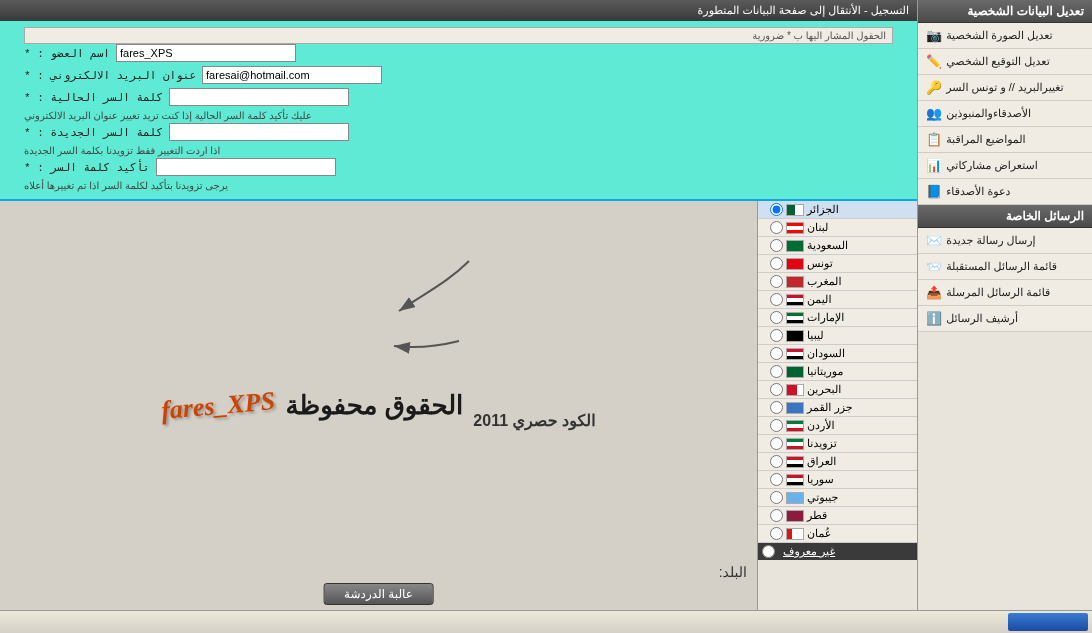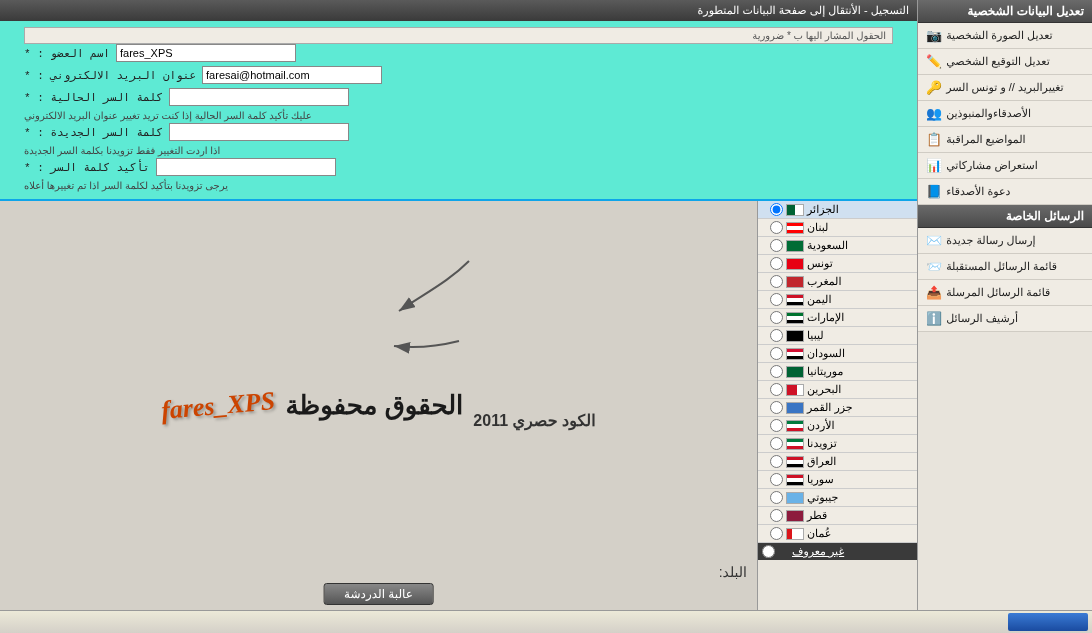--- a/index.html
+++ b/index.html
@@ -158,21 +158,21 @@
     }
     .country-item-unknown {
       background: #3a3a3a;
       color: #fff;
       display: flex;
       align-items: center;
       justify-content: flex-end;
       padding: 2px 4px;
       font-size: 11px;
       direction: rtl;
-      gap: 17px;
+      gap: 8px;
       text-decoration: underline;
     }
     
     .center-panel {
       flex: 1;
       display: flex;
       flex-direction: column;
       align-items: center;
       justify-content: space-between;
       padding: 10px;

